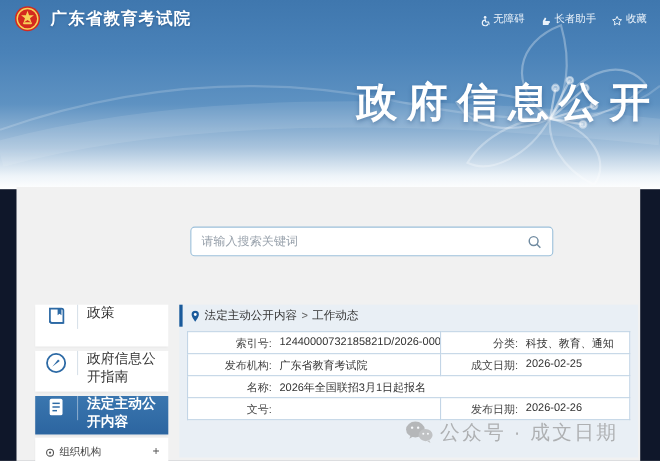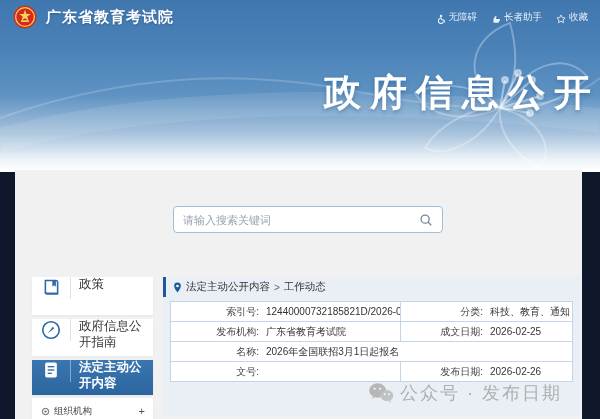--- a/index.html
+++ b/index.html
@@ -25,21 +25,21 @@
 
   .banner-title { position:absolute; top:68px; left:0; width:100%; text-align:right;
     color:#fff; font-size:37px; font-weight:bold; letter-spacing:9px; z-index:2;
     text-shadow:0 2px 4px rgba(20,60,110,.35); }
 
   
   .content-bg { position:absolute; top:170px; left:15px; width:567px; height:249px;
     background:#f1f1f1; }
 
   
-  .search-box { position:absolute; top:206px; left:173px; width:270px; height:27px;
+  .search-box { position:absolute; top:206px; left:173px; width:330px; height:27px;
     background:#fff; border:1px solid #9cc0da; border-radius:4px;
     display:flex; align-items:center; padding:0 9px; z-index:2; }
   .search-box input { flex:1; border:none; outline:none; font-size:11px; color:#333;
     font-family:"Liberation Sans", sans-serif; background:transparent; }
   .search-box input::placeholder { color:#9aa3ad; }
   .search-btn { width:15px; height:15px; border:none; background:transparent; cursor:pointer;
     padding:0; display:flex; align-items:center; justify-content:center; }
 
   
   .sidebar { position:absolute; top:277px; left:32px; width:121px; z-index:2; }
@@ -63,21 +63,21 @@
   .main-panel { position:absolute; top:277px; left:163px; width:417px; height:139px;
     background:#e9eff5; z-index:1; }
   .breadcrumb { height:20px; display:flex; align-items:center; border-left:3px solid #1a5a9b;
     padding-left:7px; gap:4px; }
   .breadcrumb svg { width:9px; height:11px; }
   .crumb { font-size:10.5px; color:#333; text-decoration:none; }
   .crumb-sep { font-size:10px; color:#666; }
 
   table.detail { width:403px; margin:4px 7px 0 7px; border-collapse:collapse;
     background:#fff; table-layout:fixed; }
-  table.detail td { border:1px solid #c3d5e6; height:20px; padding:0 16px;
+  table.detail td { border:1px solid #c3d5e6; height:20px; padding:0 4px;
     font-size:10px; color:#333; vertical-align:middle; overflow:hidden; white-space:nowrap; }
   td.c-left { width:230px; }
   .cell { display:flex; align-items:center; }
   .cell .dlabel { width:72px; text-align:right; color:#444; flex:0 0 auto; }
   .cell .dvalue { margin-left:7px; color:#333; }
   .cell-r .dlabel { width:66px; }
 
   
   .watermark { position:absolute; top:381px; left:368px; display:flex; align-items:center;
     gap:6px; z-index:5; opacity:.65; pointer-events:none; }
@@ -282,16 +282,16 @@
     <svg viewBox="0 0 30 26">
       <ellipse cx="11" cy="10" rx="10" ry="8.5" fill="#9a9a9a"></ellipse>
       <circle cx="7.5" cy="8" r="1.3" fill="#fff"></circle>
       <circle cx="14" cy="8" r="1.3" fill="#fff"></circle>
       <path d="M6 16 l-1.5 4 4-2.5z" fill="#9a9a9a"></path>
       <ellipse cx="22" cy="16" rx="7.5" ry="6.5" fill="#ababab"></ellipse>
       <circle cx="19.5" cy="14.5" r="1.1" fill="#fff"></circle>
       <circle cx="24.5" cy="14.5" r="1.1" fill="#fff"></circle>
       <path d="M26 21.5 l1.2 3 -3.4-1.8z" fill="#ababab"></path>
     </svg>
-    <span class="wm-text">公众号 · 发布日期</span>
+    <span class="wm-text">公众号 · 成文日期</span>
   </div>
 
 </div>
 
 </body></html>

